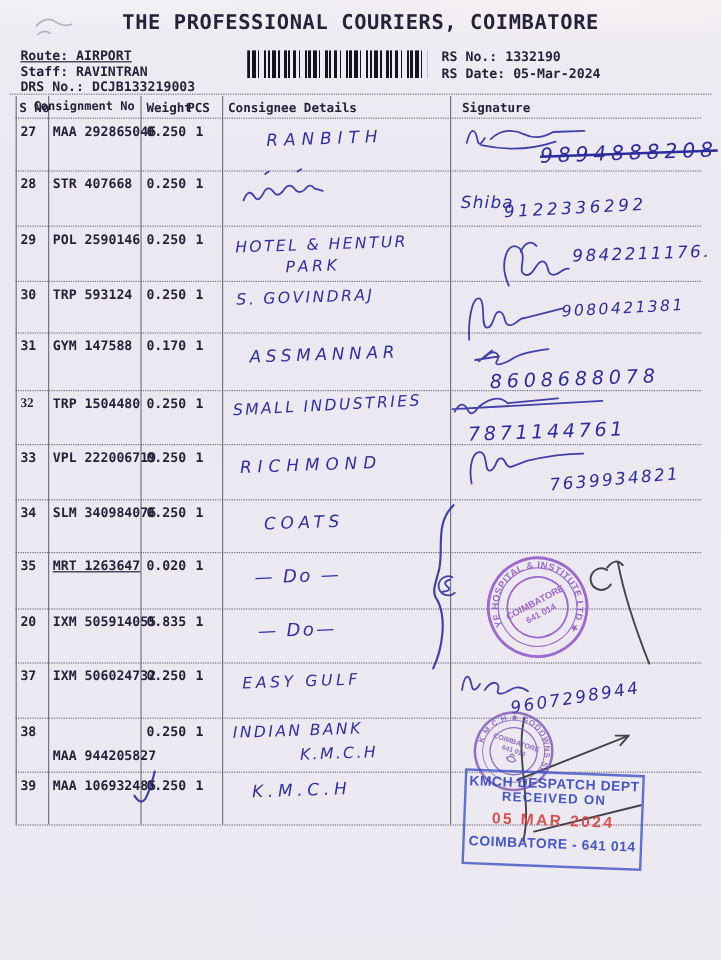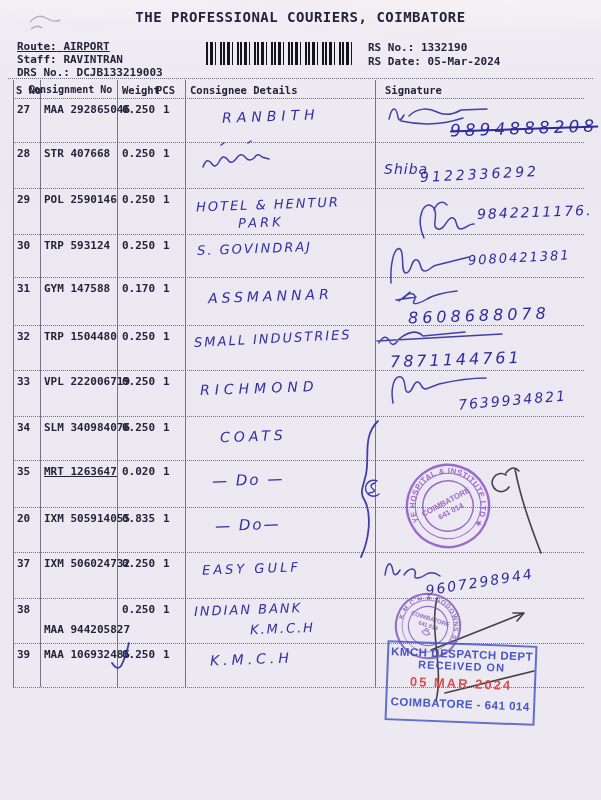--- a/index.html
+++ b/index.html
@@ -5,21 +5,21 @@
   html,body{margin:0;padding:0;background:#d8d4dc;}
   #page{
     position:relative;width:601px;height:800px;overflow:hidden;
     background:
       radial-gradient(ellipse 420px 60px at 85% 0%, #f6f1f3 0%, rgba(246,241,243,0) 70%),
       radial-gradient(ellipse 300px 40px at 15% 0%, #f4f1f6 0%, rgba(244,241,246,0) 70%),
       linear-gradient(180deg,#efecf3 0%, #ebe8f1 20%, #ece9f1 100%);
     font-family:"DejaVu Sans Mono", monospace;color:#23233a;
   }
   .mono{position:absolute;font-family:"DejaVu Sans Mono",monospace;font-weight:bold;font-size:11px;color:#23233a;white-space:pre;}
-  .title{font-size:14px;letter-spacing:.5px;}
+  .title{font-size:17px;letter-spacing:.5px;}
   .subtitle{font-size:13px;letter-spacing:.2px;}
   .dot-h{position:absolute;height:0;border-top:1px dotted #5a5a6e;opacity:.85;}
   .vline{position:absolute;width:0;border-left:1px solid #4c4c66;opacity:.75;}
   .hw{position:absolute;font-family:"DejaVu Sans",sans-serif;font-style:italic;color:#2f2fa2;font-size:13px;letter-spacing:3px;white-space:pre;transform:rotate(-2deg);}
   .hwnum{position:absolute;font-family:"DejaVu Sans",sans-serif;font-style:italic;color:#2c2c9e;font-size:14px;letter-spacing:3px;white-space:pre;}
   .strike{text-decoration:line-through;text-decoration-thickness:1.5px;}
   #barcode{position:absolute;left:206px;top:42px;width:150px;height:23px;
     background:repeating-linear-gradient(90deg,#14141c 0 2px,transparent 2px 4px,#14141c 4px 7px,transparent 7px 9px,#14141c 9px 10px,transparent 10px 14px,#14141c 14px 16px,transparent 16px 17px);}
   svg{overflow:visible;}
   .stamp-rect{
@@ -96,21 +96,21 @@
   <div class="mono" style="left:17px;top:239px;">30</div>
   <div class="mono" style="left:44px;top:239px;">TRP 593124</div>
   <div class="mono" style="left:122px;top:239px;">0.250</div>
   <div class="mono" style="left:163px;top:239px;">1</div>
 
   <div class="mono" style="left:17px;top:282px;">31</div>
   <div class="mono" style="left:44px;top:282px;">GYM 147588</div>
   <div class="mono" style="left:122px;top:282px;">0.170</div>
   <div class="mono" style="left:163px;top:282px;">1</div>
 
-  <div class="mono" style="left:17px;top:330px;">32</div>
+  <div class="mono" style="left:17px;top:330px;font-family:Liberation Serif, serif;">32</div>
   <div class="mono" style="left:44px;top:330px;">TRP 1504480</div>
   <div class="mono" style="left:122px;top:330px;">0.250</div>
   <div class="mono" style="left:163px;top:330px;">1</div>
 
   <div class="mono" style="left:17px;top:375px;">33</div>
   <div class="mono" style="left:44px;top:375px;">VPL 222006719</div>
   <div class="mono" style="left:122px;top:375px;">0.250</div>
   <div class="mono" style="left:163px;top:375px;">1</div>
 
   <div class="mono" style="left:17px;top:421px;">34</div>

